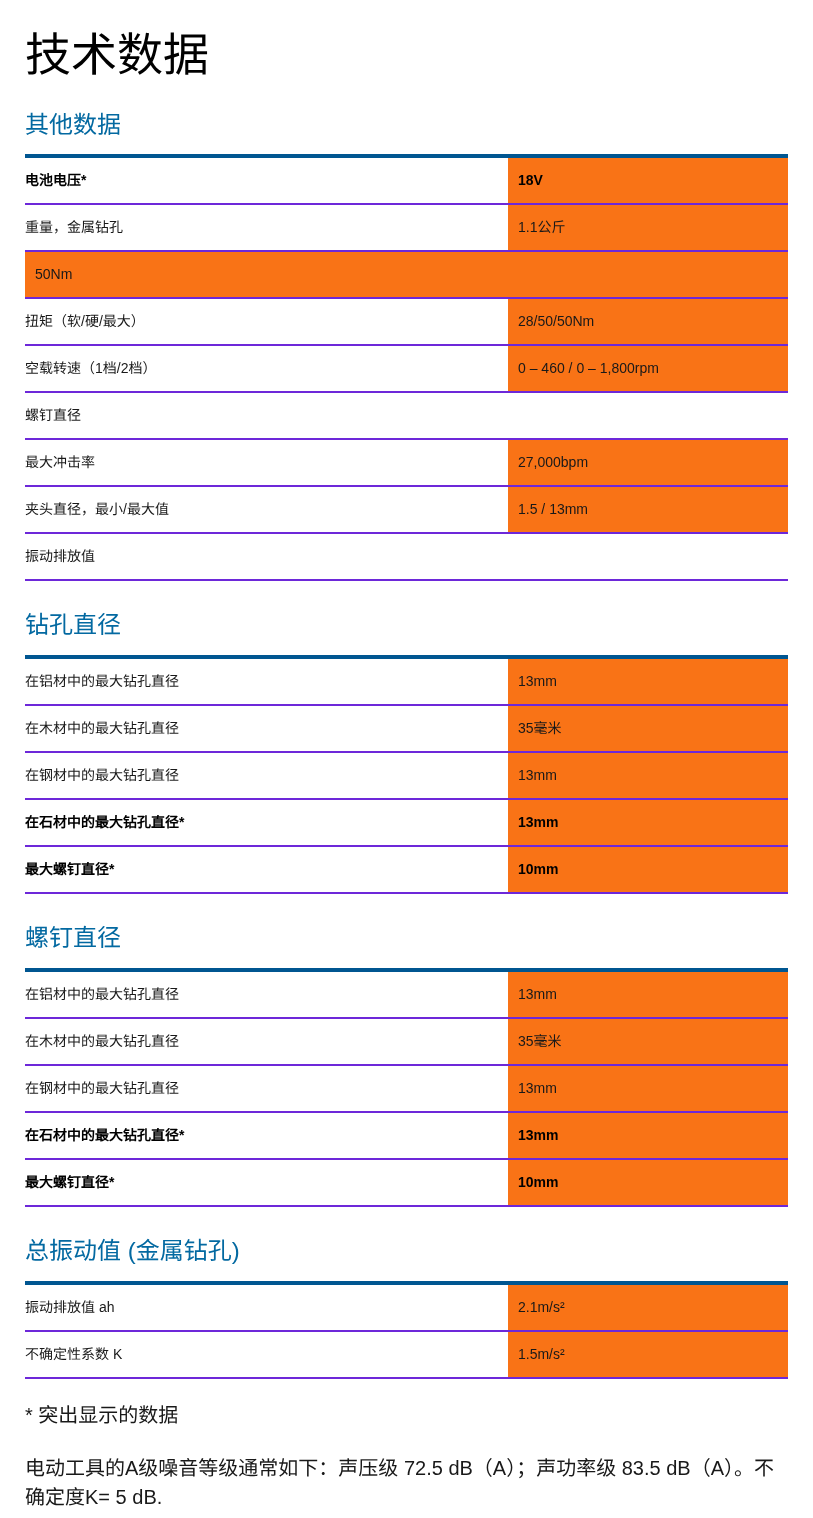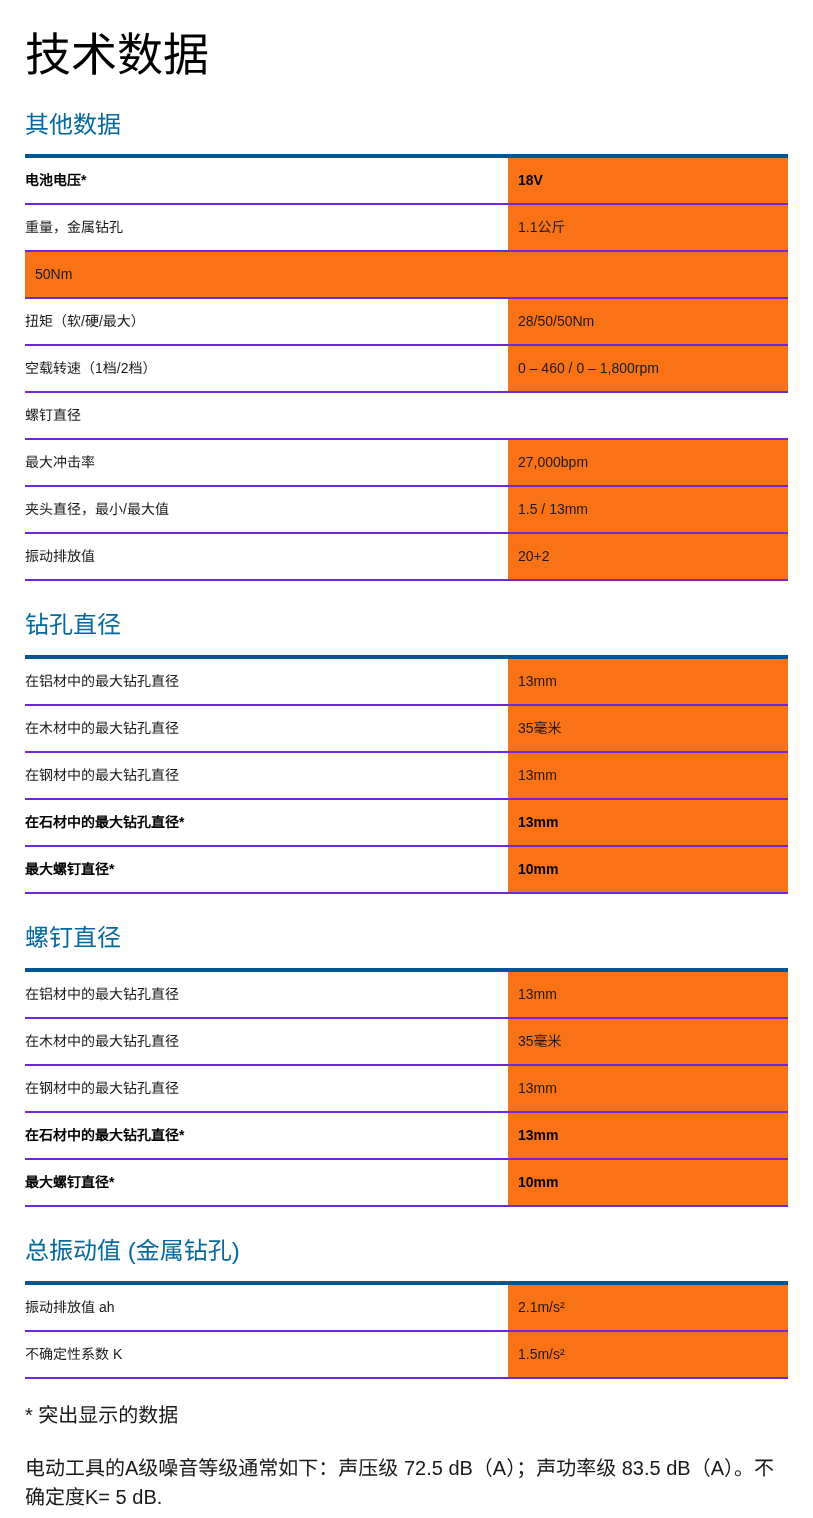--- a/index.html
+++ b/index.html
@@ -130,23 +130,20 @@
 
   <div class="spec-row">
     <div class="spec-label">夹头直径，最小/最大值</div>
     <div class="spec-value-cell">
       <div class="spec-value">1.5 / 13mm</div>
     </div>
   </div>
 
   <div class="spec-row">
     <div class="spec-label">振动排放值</div>
-    <div class="spec-value-cell">
-      <div class="spec-value">20+2</div>
-    </div>
   </div>
 </div>
   </section>
 
   <section class="spec-section">
     <h2 class="section-heading">钻孔直径</h2>
     <div class="spec-table">
   <div class="spec-row">
     <div class="spec-label">在铝材中的最大钻孔直径</div>
     <div class="spec-value-cell">

